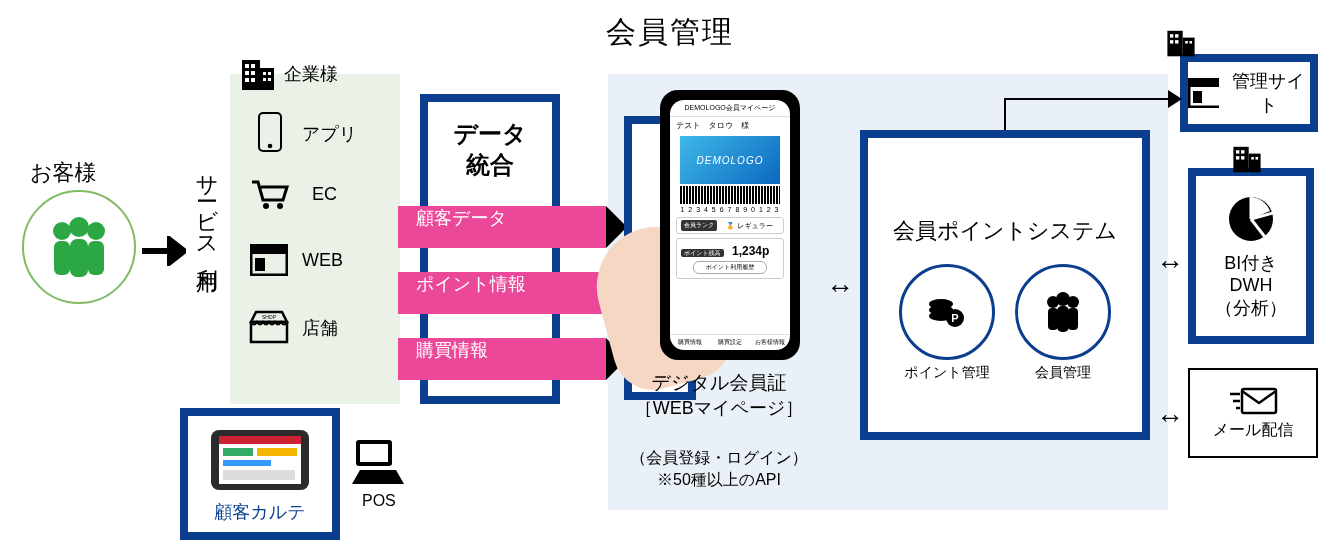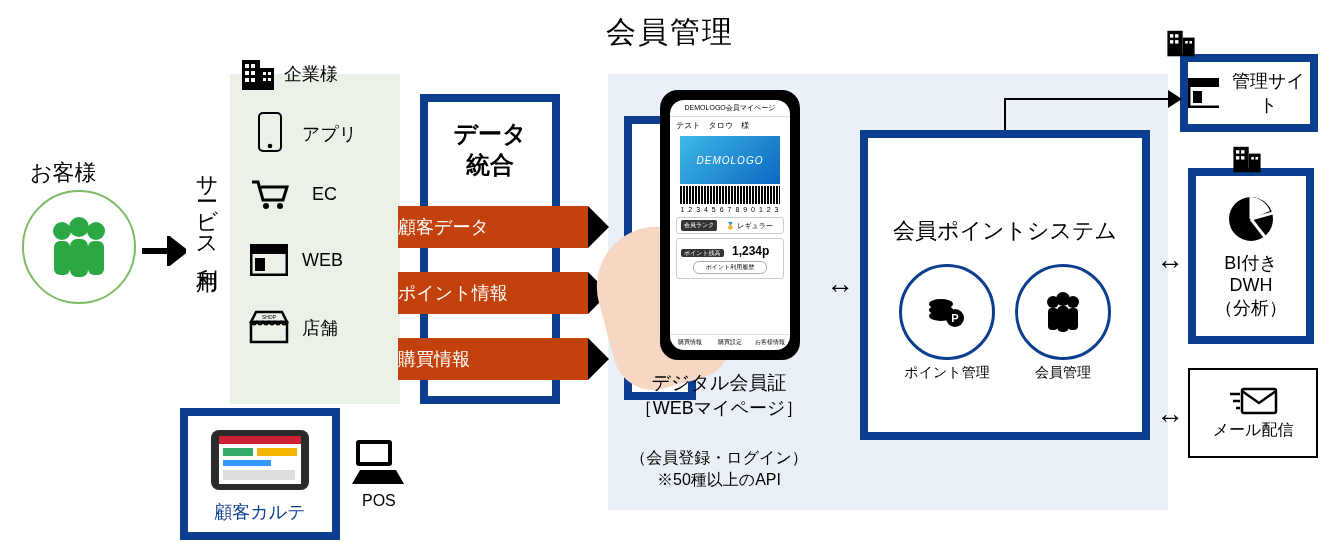--- a/index.html
+++ b/index.html
@@ -4,21 +4,21 @@
 <style>
   html,body{margin:0;padding:0;font-family:"Hiragino Sans","Yu Gothic","Meiryo",sans-serif;background:#fff;color:#000}
   .canvas{position:relative;width:1340px;height:560px}
   .title{position:absolute;left:50%;top:12px;transform:translateX(-50%);font-size:30px;letter-spacing:2px}
   .lbl{font-size:18px}
   .vtext{writing-mode:vertical-rl;text-orientation:upright;letter-spacing:4px}
   .circle{border:2px solid #7fba64;border-radius:50%}
   .box{position:absolute;border:8px solid #0b3e8f;background:#fff;box-sizing:border-box}
   .panel{position:absolute;background:#eaf2e8}
   .bluepanel{position:absolute;background:#e9f0f7}
-  .bar{position:absolute;background:#c2410c;color:#fff;display:flex;align-items:center;height:42px;font-size:18px}
+  .bar{position:absolute;background:#ec4899;color:#fff;display:flex;align-items:flex-start;padding-left:18px;height:42px;font-size:18px}
   .bar::after{content:"";position:absolute;right:-21px;top:0;border-top:21px solid transparent;border-bottom:21px solid transparent;border-left:21px solid #000}
   .sub-circle{width:90px;height:90px;border:3px solid #0b3e8f;border-radius:50%;display:flex;flex-direction:column;align-items:center;justify-content:center;background:#fff}
   .dblarrow{position:absolute;font-size:28px;font-weight:bold}
   .thin-line{position:absolute;background:#000}
   .small{font-size:16px}
   .tiny{font-size:14px}
   .phone{position:absolute;width:140px;height:270px;border-radius:18px;background:#000;box-sizing:border-box;padding:10px}
   .phone .screen{background:#fff;width:100%;height:100%;border-radius:14px;position:relative;overflow:hidden}
   .hand{position:absolute;width:120px;height:160px;background:#f6d7c3;border-radius:60px 60px 40px 40px;transform:rotate(-15deg)}
   .pos{position:absolute}

